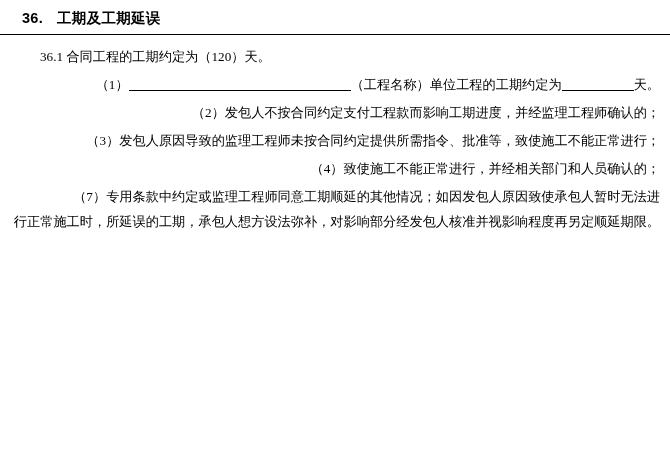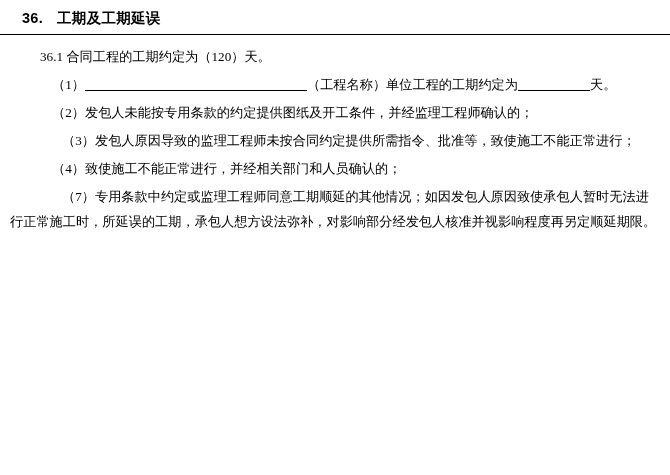--- a/index.html
+++ b/index.html
@@ -46,24 +46,26 @@
     margin: 3px 0 0 0;
     padding: 0 10px 0 22px;
     text-indent: 0;
     white-space: normal;
   }
   .indent1 {
     padding-left: 40px;
   }
   .indent2 {
     padding-left: 52px;
+    text-align: right;
   }
   .hang0 {
     padding-left: 10px;
     text-indent: 52px;
+    text-align: right;
   }
   .blank {
     display: inline-block;
     border-bottom: 1px solid #000000;
     vertical-align: -2px;
     height: 14px;
   }
   .b-long { width: 222px; }
   .b-short { width: 72px; }
 </style>
@@ -86,21 +88,21 @@
     </div>
 
     <div class="para indent2">
       <span>（1）</span><span class="blank b-long"></span><span>（工程名称）单位工程的工期约定为</span><span class="blank b-short"></span><span>天。</span>
     </div>
 
 
 
 
     <div class="para indent2">
-      <span>（2）</span><span>发包人未能按专用条款的约定提供图纸及开工条件，并经监理工程师确认的；</span>
+      <span>（2）</span><span>发包人不按合同约定支付工程款而影响工期进度，并经监理工程师确认的；</span>
     </div>
 
     <div class="para hang0">
       <span>（3）</span><span>发包人原因导致的监理工程师未按合同约定提供所需指令、批准等，致使施工不能正常进行；</span>
     </div>
 
     <div class="para indent2">
       <span>（4）</span><span>致使施工不能正常进行，并经相关部门和人员确认的；</span>
     </div>
 

